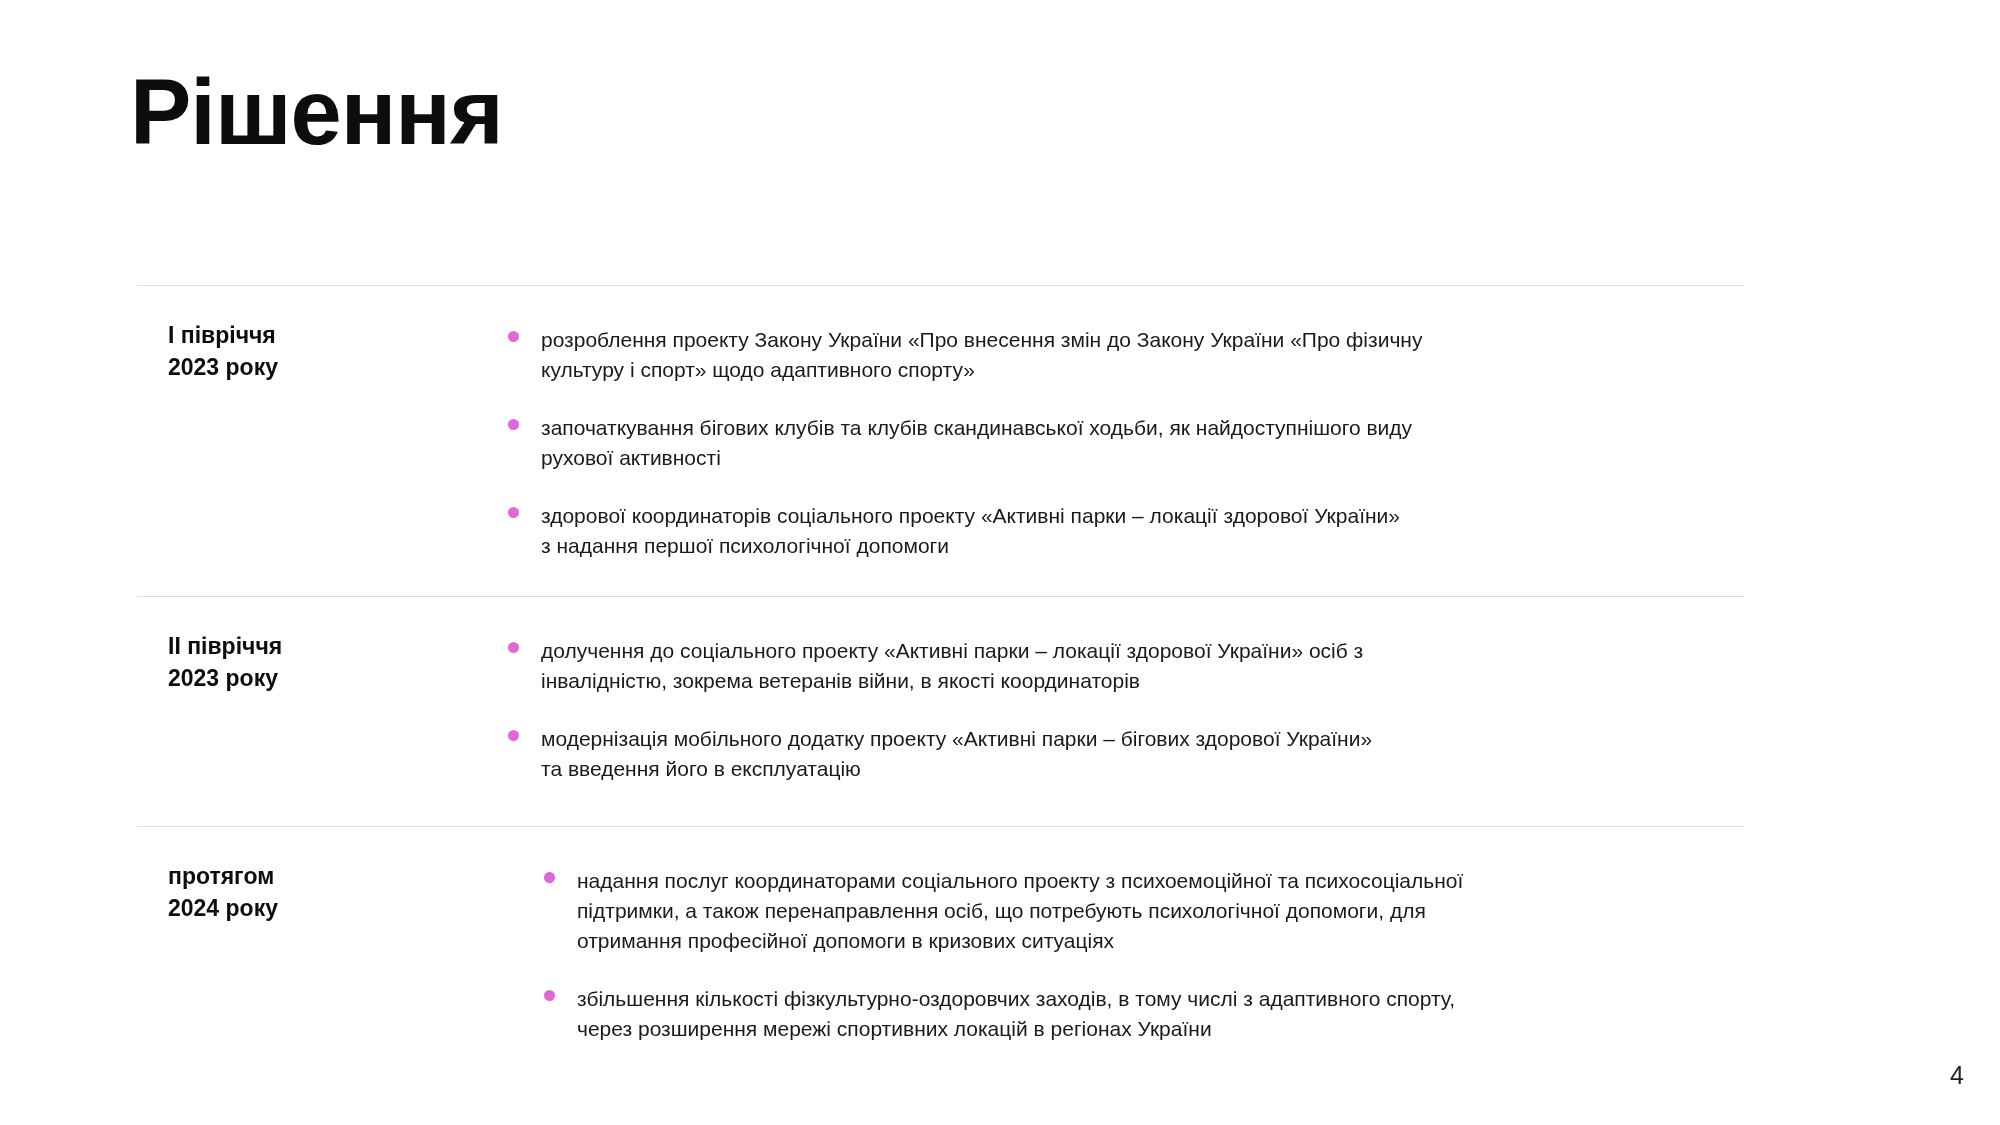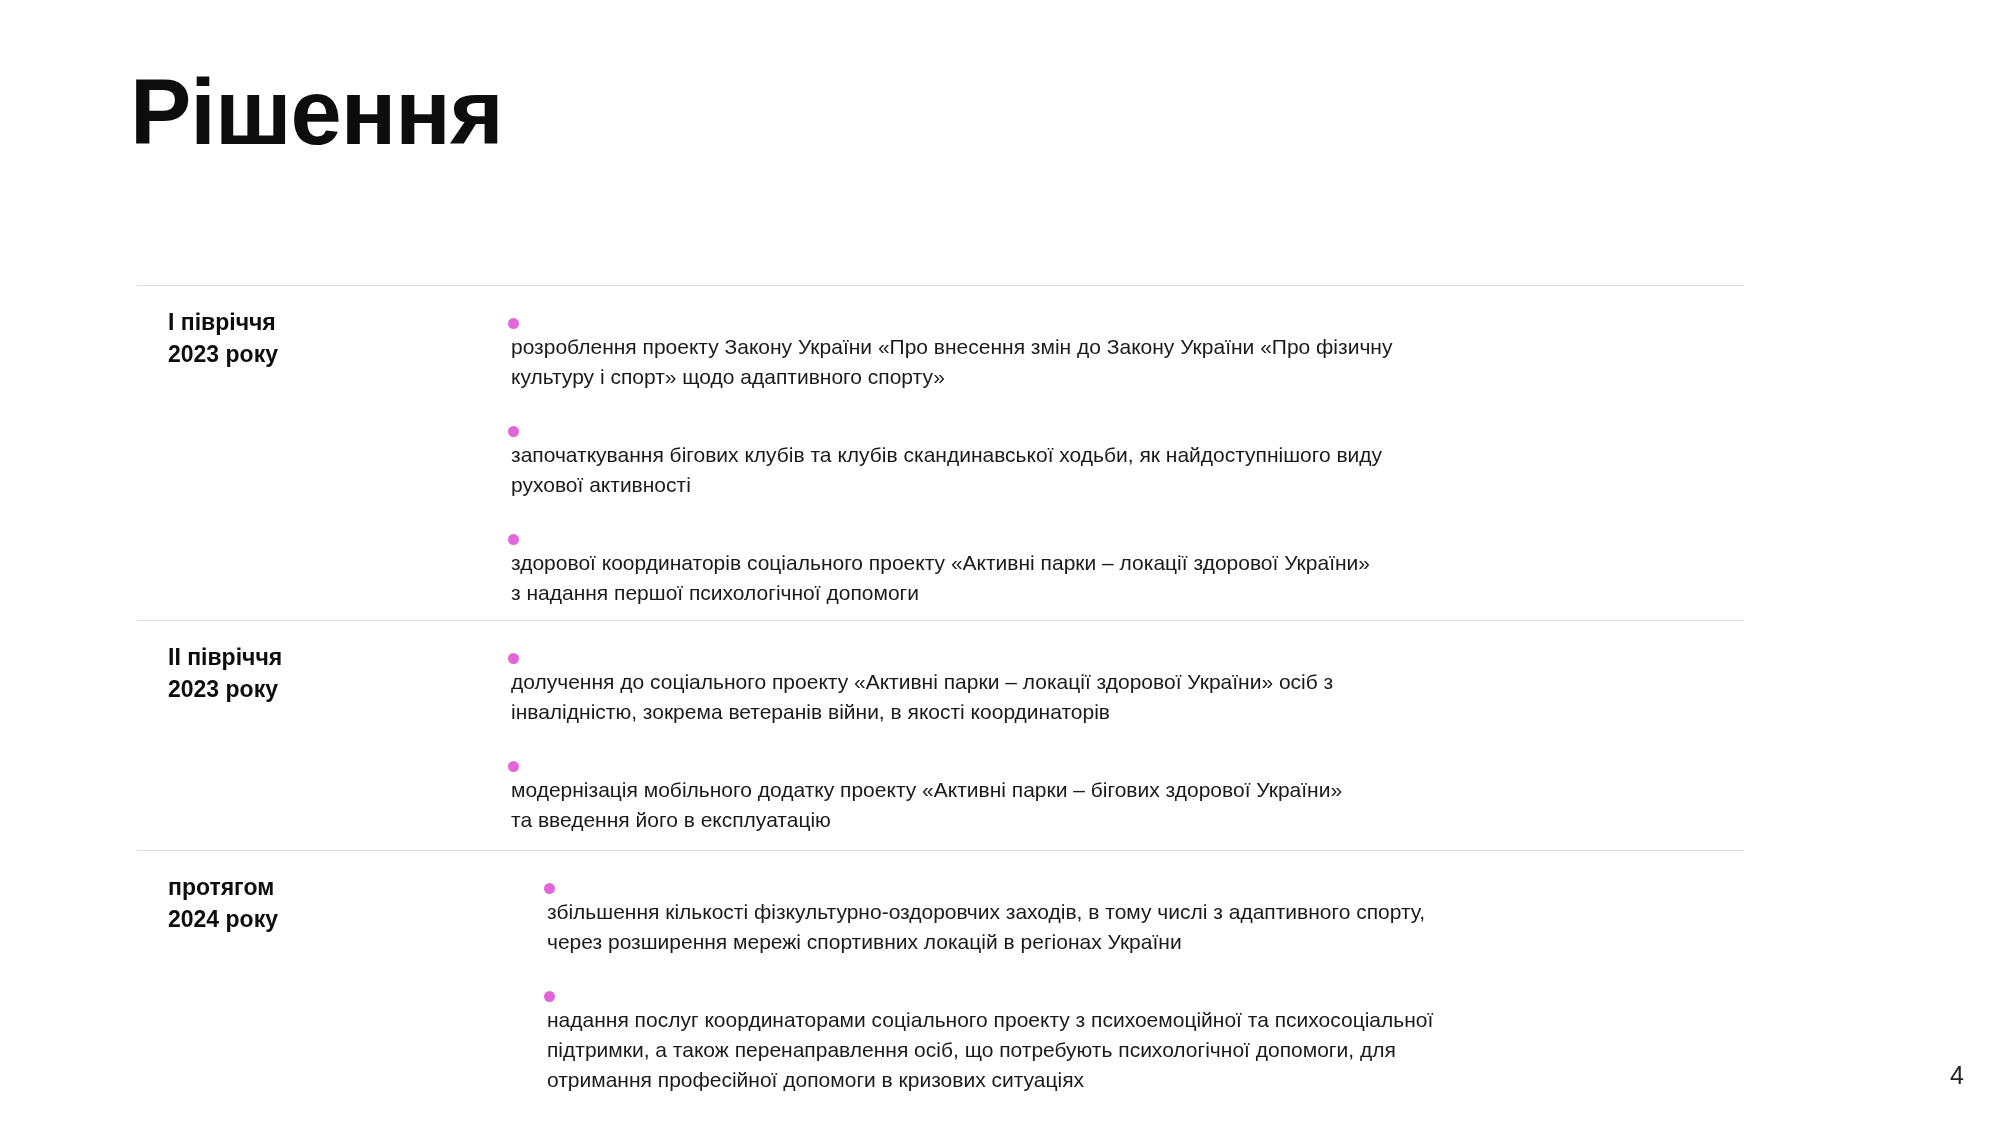--- a/index.html
+++ b/index.html
@@ -34,42 +34,41 @@
   }
   .timeline{
     position:absolute;
     left:122px;
     top:270px;
     width:1613px;
   }
   .t-row{
     display:flex;
     border-top:1.5px solid var(--divider);
-    padding-top:17px;
+    padding-top:30px;
   }
   .t-row:nth-child(1){min-height:308px;}
   .t-row:nth-child(2){min-height:227px;justify-content:flex-end;}
   .t-row:nth-child(3){min-height:230px;gap:36px;}
   .period{
     flex:0 0 359px;
     padding-left:28px;
     font-weight:700;
     font-size:23px;
     line-height:32px;
     color:var(--heading);
     white-space:pre-line;
   }
   .bullets{
     flex:1;
     list-style:none;
   }
   .bullets li{
     display:flex;
     align-items:flex-start;
-    flex-direction:column;
   }
   .bullets li + li{
     margin-top:22px;
   }
   .dot{
     flex:none;
     width:11px;
     height:11px;
     border-radius:50%;
     background:var(--accent-bullet);
@@ -137,28 +136,28 @@
         </li>
       </ul>
     </section>
 
     <section class="t-row">
       <div class="period">протягом
 2024 року</div>
       <ul class="bullets">
         <li>
           <span class="dot"></span>
-          <span class="btext">збільшення кількості фізкультурно-оздоровчих заходів, в тому числі з адаптивного спорту,
-через розширення мережі спортивних локацій в регіонах України</span>
+          <span class="btext">надання послуг координаторами соціального проекту з психоемоційної та психосоціальної
+підтримки, а також перенаправлення осіб, що потребують психологічної допомоги, для
+отримання професійної допомоги в кризових ситуаціях</span>
         </li>
         <li>
           <span class="dot"></span>
-          <span class="btext">надання послуг координаторами соціального проекту з психоемоційної та психосоціальної
-підтримки, а також перенаправлення осіб, що потребують психологічної допомоги, для
-отримання професійної допомоги в кризових ситуаціях</span>
+          <span class="btext">збільшення кількості фізкультурно-оздоровчих заходів, в тому числі з адаптивного спорту,
+через розширення мережі спортивних локацій в регіонах України</span>
         </li>
       </ul>
     </section>
 
   </div>
 
   <div class="pagenum">4</div>
 
 </div>
 

